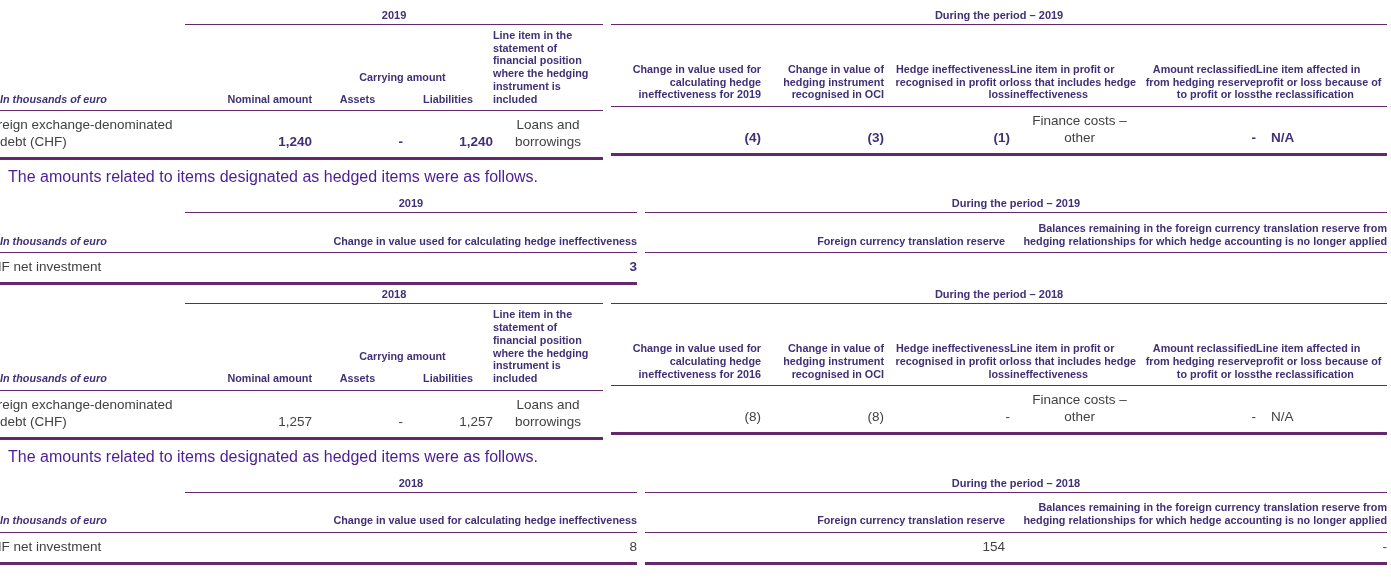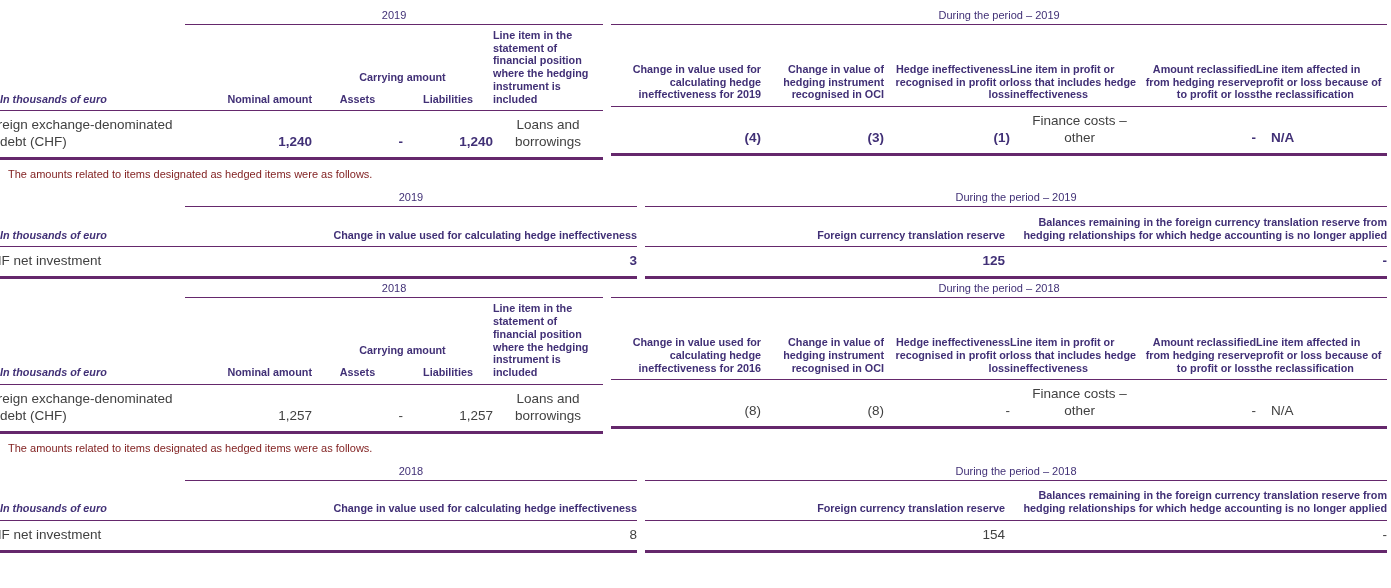--- a/index.html
+++ b/index.html
@@ -4,21 +4,21 @@
 <style>
   html,body{margin:0;padding:0;background:#fff}
   body{width:1391px;font-family:"Liberation Sans","DejaVu Sans",sans-serif;color:#414141}
   .page{padding-top:6px}
   .twrap{display:flex;align-items:flex-start}
   .gap{flex:0 0 8px}
   table{border-collapse:collapse;table-layout:fixed}
   td{padding:0;vertical-align:bottom;overflow:hidden}
   
   .grow td{height:15px;vertical-align:bottom}
-  .grp{font-weight:normal;font-size:11px;color:#413076;text-align:center;
+  .grp{font-weight:bold;font-size:11px;color:#413076;text-align:center;
        border-bottom:1px solid #65286c;padding-bottom:3px}
   .nob{border-bottom:none}
   
   .hrow td{border-bottom:1px solid #65286c;font-size:10.8px;font-weight:bold;color:#413076;
            vertical-align:bottom;padding:4px 0 5px;line-height:1.18;height:72px}
   .hrow2 td{height:30px}
   .hr{text-align:right}
   .hl{text-align:left}
   .unit{font-style:italic;font-weight:normal;color:#414141;font-size:11.5px;
         text-align:left;padding-left:10px}
@@ -27,21 +27,21 @@
   .subrow{display:flex}
   .subrow .sc{text-align:center}
   
   .drow td{border-bottom:3px solid #65286c;font-size:13.5px;line-height:1.26;padding:5px 0 7px}
   .num{text-align:right}
   .b19{font-weight:bold;color:#413076}
   .lab{padding-left:28px;text-indent:-18px;text-align:left;vertical-align:top}
   .txtcol{padding-left:15px;text-align:center}
   .pl13{padding-left:13px}
   .pl15{padding-left:15px}
-  .para{font-size:11px;margin:8px 0 8px 8px;color:#7f1d1d}
+  .para{font-size:16px;margin:8px 0 8px 8px;color:#4c1d95}
 </style>
 </head>
 <body>
 
 <div class="page">
 
   <div class="twrap">
     <table style="width:603px">
       <colgroup>
           <col style="width:185px">
@@ -142,24 +142,20 @@
           <col style="width:382px">
         </colgroup>
       <tbody>
           <tr class="grow">
         <td colspan="2" class="grp">During the period – 2019</td>
       </tr>
       <tr class="hrow hrow2">
         <td class="hr">Foreign currency translation reserve</td>
         <td class="hr">Balances remaining in the foreign currency translation reserve from hedging relationships for which hedge accounting is no longer applied</td>
       </tr>
-      <tr class="drow">
-        <td class="num b19">125</td>
-        <td class="num b19">-</td>
-      </tr>
     </tbody>
       </table>
   </div>
 
 
   <div class="twrap">
     <table style="width:603px">
       <colgroup>
           <col style="width:185px">
           <col style="width:127px">

